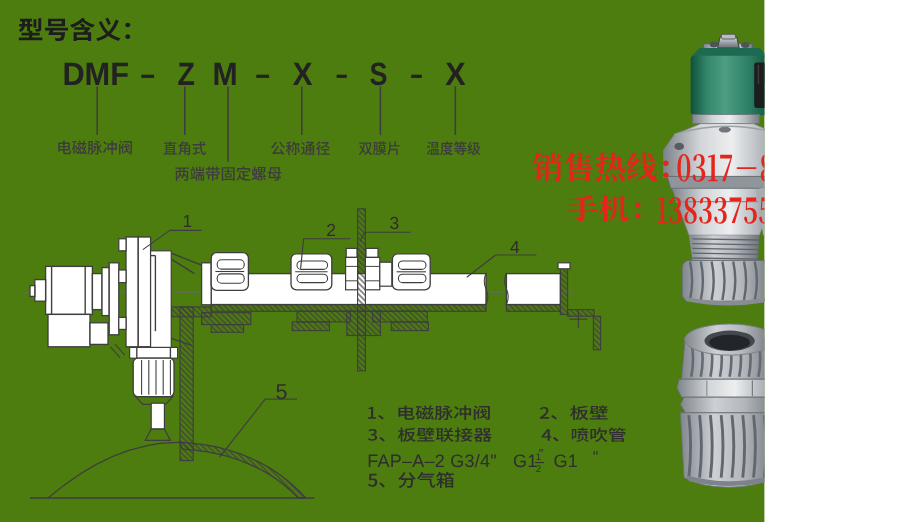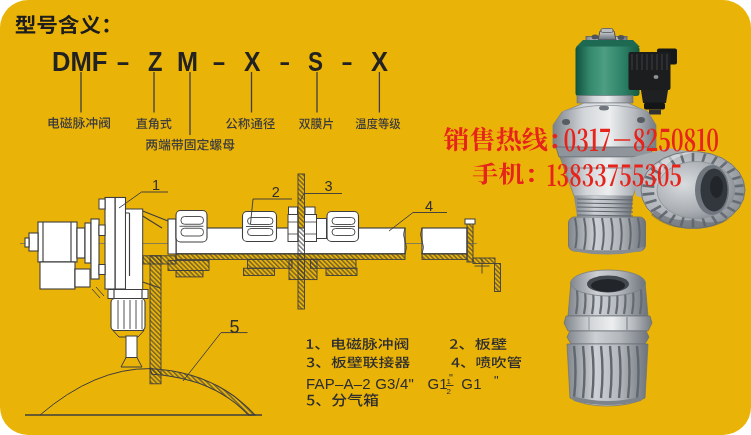--- a/index.html
+++ b/index.html
@@ -1,16 +1,16 @@
 <!DOCTYPE html>
 <html><head><meta charset="utf-8">
 <style>
 html,body{margin:0;padding:0;background:#fff;}
-#page{position:relative;width:751px;height:435px;background:#eab308;overflow:hidden;
-font-family:"Liberation Sans",sans-serif;border-radius:28px;}
+#page{position:relative;width:637px;height:435px;background:#4d7c0f;overflow:hidden;
+font-family:"Liberation Sans",sans-serif;}
 svg{position:absolute;left:0;top:0;}
 </style></head><body>
 <div id="page">
 <svg width="751" height="435" viewBox="0 0 751 435">
 <defs>
 <pattern id="ht" width="3.3" height="3.3" patternUnits="userSpaceOnUse" patternTransform="rotate(-45)">
   <line x1="1.6" y1="-1" x2="1.6" y2="4.3" stroke="#3f3f3f" stroke-width="1"></line>
 </pattern>
 </defs>
 <text x="52" y="71" font-family="Liberation Sans" font-weight="bold" font-size="27" fill="#222" textLength="55.5" lengthAdjust="spacingAndGlyphs">DMF</text>

